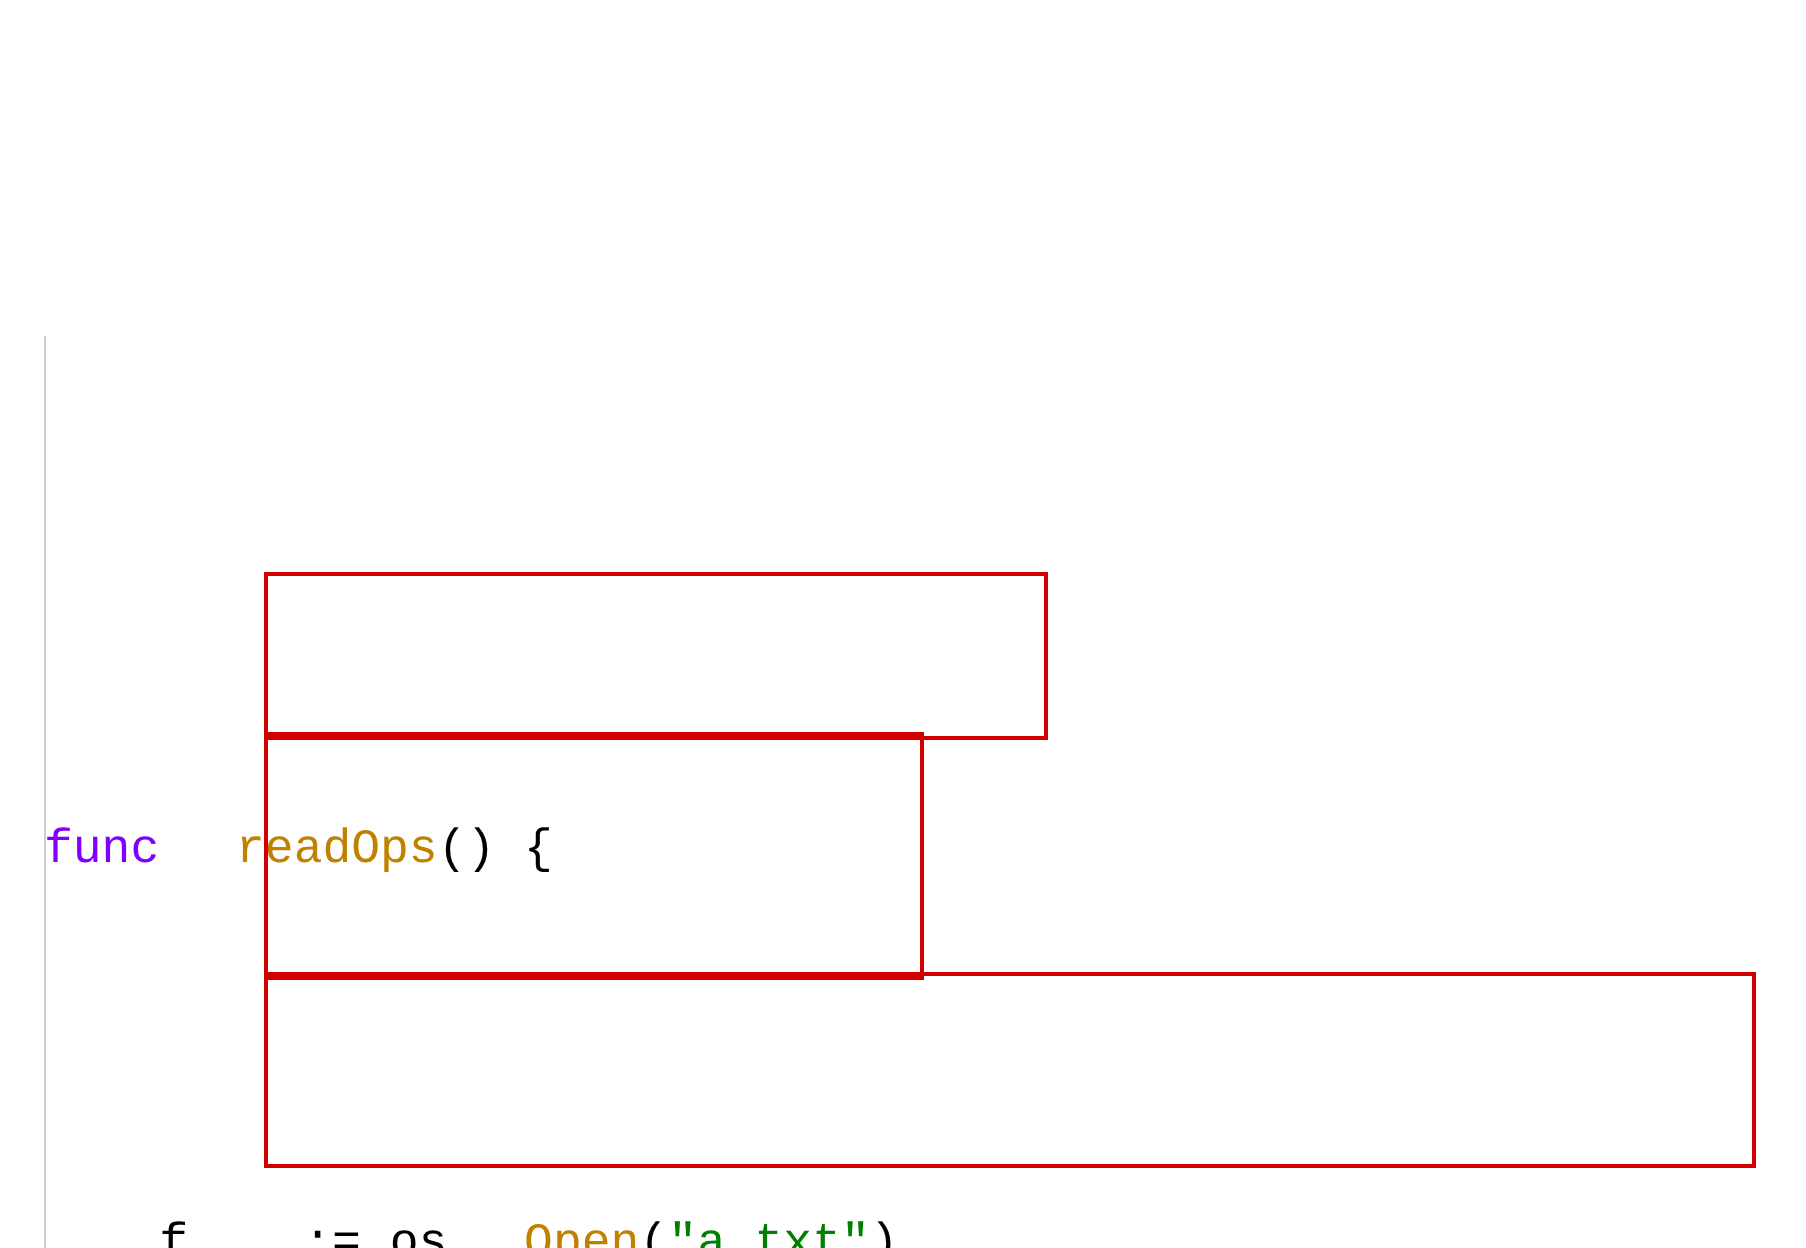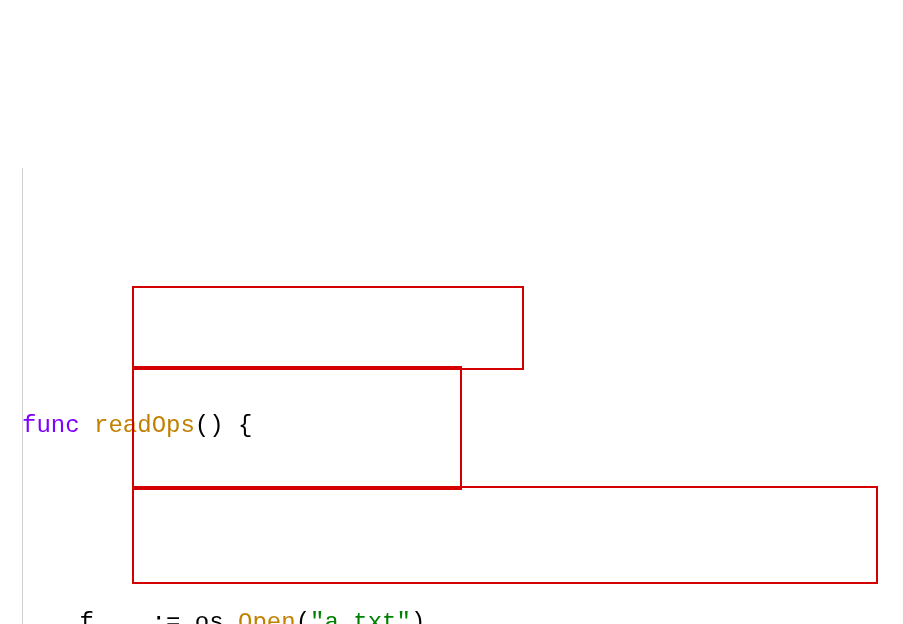--- a/index.html
+++ b/index.html
@@ -24,21 +24,21 @@
     bottom: 10px;
     width: 1px;
     background: #d0d0d0;
   }
   .line {
     position: relative;
     height: 39px;
     line-height: 39px;
   }
   .kw   { color: #7f00ff; }   
-  .fn   { color: #c08000; }   
+  .fn   { color: #c08000; margin-left: 24px; }   
   .str  { color: #008000; }   
   .txt  { color: #000000; }
   .ann-box {
     position: absolute;
     border: 2px solid #d40000;
     pointer-events: none;
   }
 </style>
 </head>
 <body>

